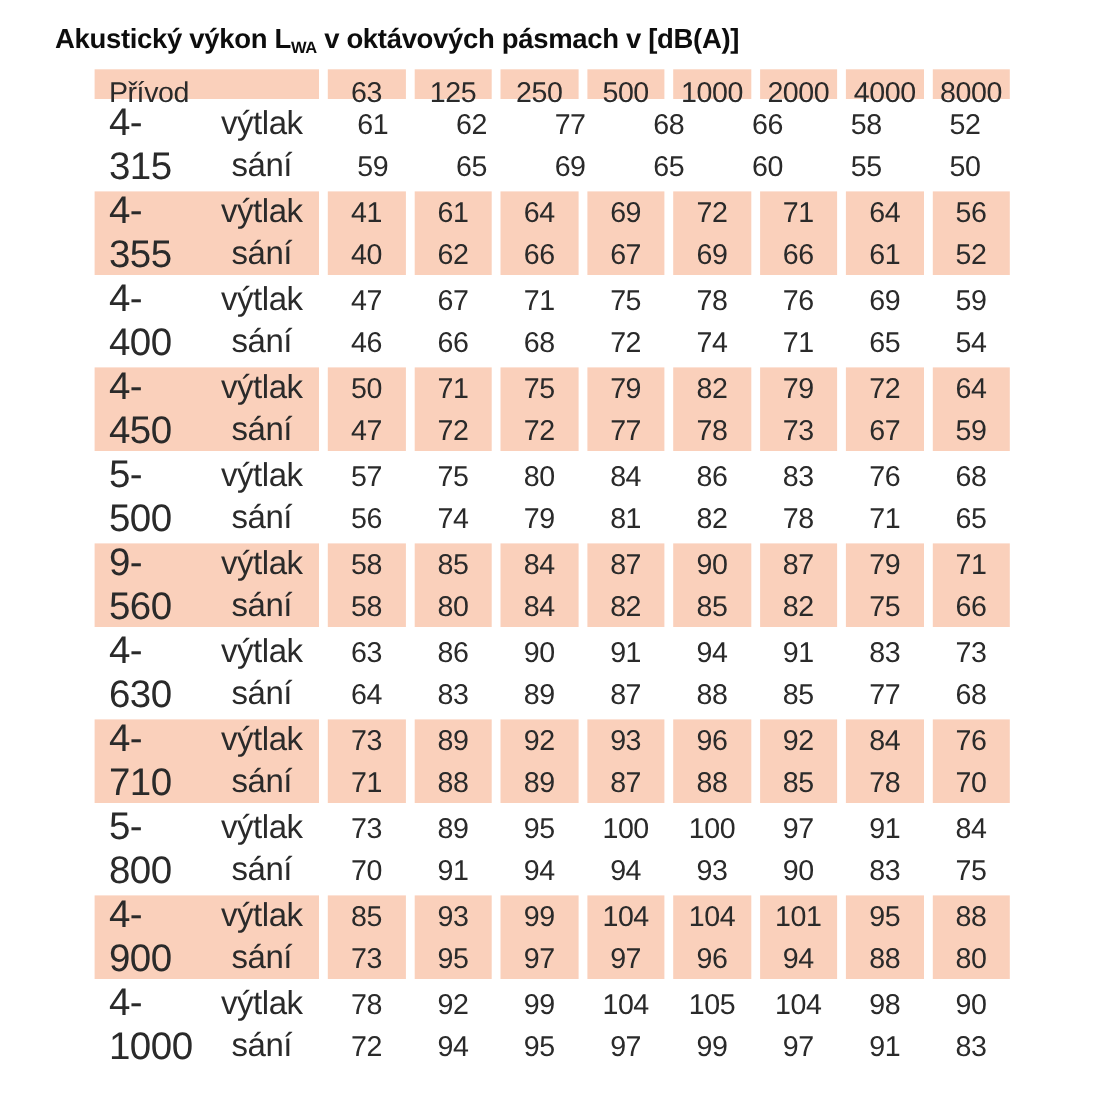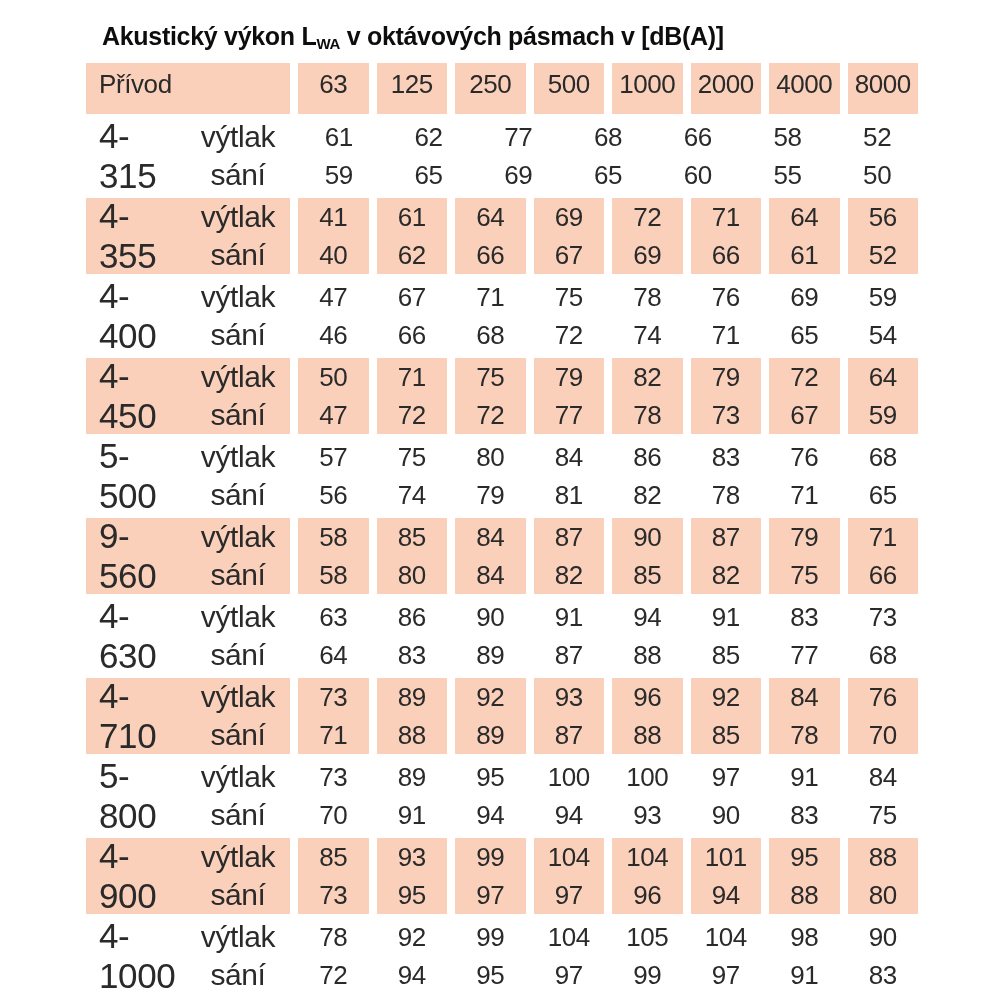--- a/index.html
+++ b/index.html
@@ -7,21 +7,21 @@
   body {
     width: 1000px;
     height: 1000px;
     font-family: "Liberation Sans", sans-serif;
     color: #2a2a2a;
     overflow: hidden;
   }
   .page { width: 1000px; height: 1000px; }
 
   .title {
-    padding: 22px 0 0 102px;
+    padding: 22px 0 0 50px;
     font-size: 25px;
     font-weight: bold;
     color: #0d0d0d;
     letter-spacing: -0.3px;
     white-space: nowrap;
   }
   .title .sub {
     font-size: 15px;
     position: relative;
     bottom: -4px;
@@ -37,21 +37,21 @@
     display: flex;
     column-gap: 8px;
     margin-bottom: 4px;
   }
   .cell { background: transparent; }
   .peach { background: var(--peach); }
   .shaded .cell { background: var(--peach); }
 
   .label-block { flex: 0 0 204px; width: 204px; }
 
-  .row-header { height: 51px; }
+  .row-header { height: 27px; }
   .row-header .cell {
     font-size: 26px;
     line-height: 43px;
   }
   .row-header .label-block { padding-left: 13px; }
 
   .num-col {
     flex: 1 1 0;
     text-align: center;
   }

